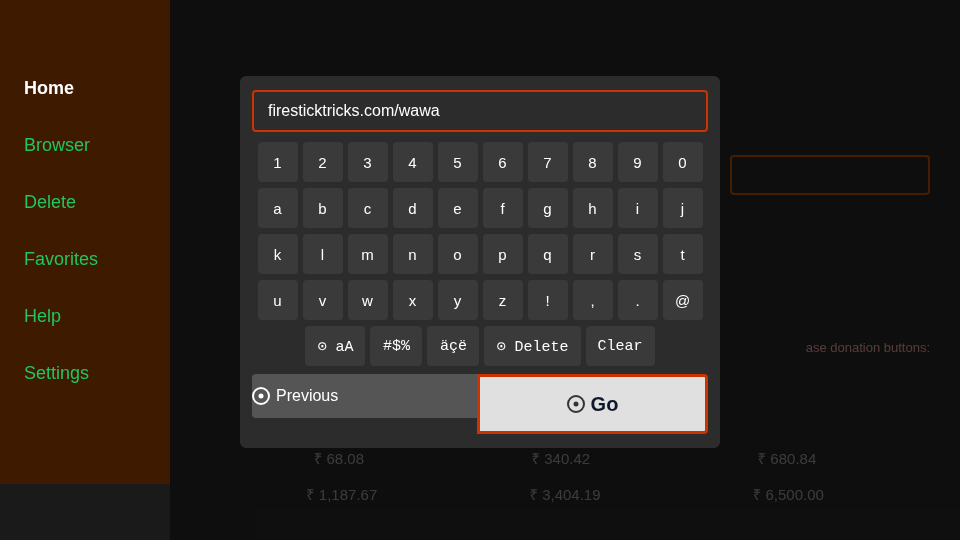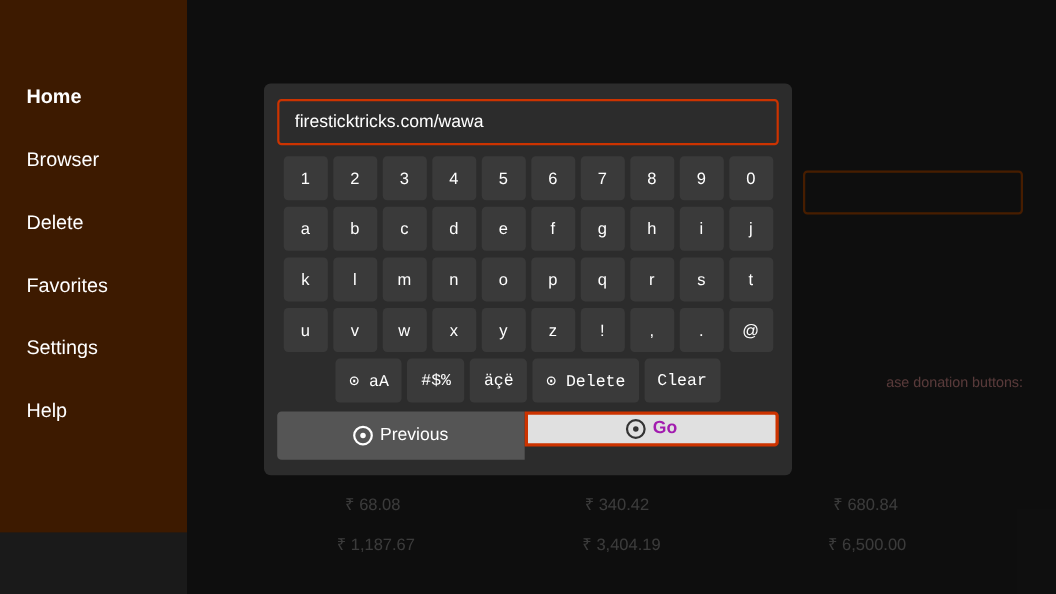--- a/index.html
+++ b/index.html
@@ -19,21 +19,21 @@
       left: 0; top: 0;
       width: 170px;
       height: 484px;
       background: #3d1a00;
       display: flex;
       flex-direction: column;
       padding-top: 60px;
     }
 
     .sidebar-item {
-      color: #ffffff;
+      color: #22c55e;
       font-size: 18px;
       padding: 18px 24px;
       cursor: pointer;
     }
 
     .sidebar-item.active {
       color: #ffffff;
       font-weight: bold;
     }
 
@@ -146,38 +146,38 @@
 
     .prev-btn {
       background: #555555;
       color: #fff;
       border: none;
       border-radius: 4px 0 0 4px;
       height: 44px;
       flex: 1;
       display: flex;
       align-items: center;
-      justify-content: center;
+      justify-content: flex-start;
       gap: 6px;
       font-size: 16px;
       cursor: pointer;
     }
 
     .go-btn {
       background: #e0e0e0;
-      color: #a21caf;
+      color: #0f172a;
       border: 3px solid #cc3300;
       border-radius: 0 4px 4px 0;
-      height: 32px;
+      height: 60px;
       flex: 1;
       display: flex;
       align-items: center;
       justify-content: center;
       gap: 6px;
-      font-size: 16px;
+      font-size: 20px;
       font-weight: bold;
       cursor: pointer;
     }
 
     
     .bg-orange-input {
       position: absolute;
       right: 30px;
       top: 155px;
       width: 200px;
@@ -229,24 +229,24 @@
   <div class="sidebar-item">
     <span>Browser</span>
   </div>
   <div class="sidebar-item">
     <span>Delete</span>
   </div>
   <div class="sidebar-item">
     <span>Favorites</span>
   </div>
   <div class="sidebar-item">
+    <span>Help</span>
+  </div>
+  <div class="sidebar-item">
     <span>Settings</span>
-  </div>
-  <div class="sidebar-item">
-    <span>Help</span>
   </div>
 </div>
 
 <div class="main-content">
   <div class="bg-orange-input"></div>
   <div class="bg-donation-text">
     <span>ase donation buttons:</span>
   </div>
   <div class="bg-content">
     <div class="price-row">

